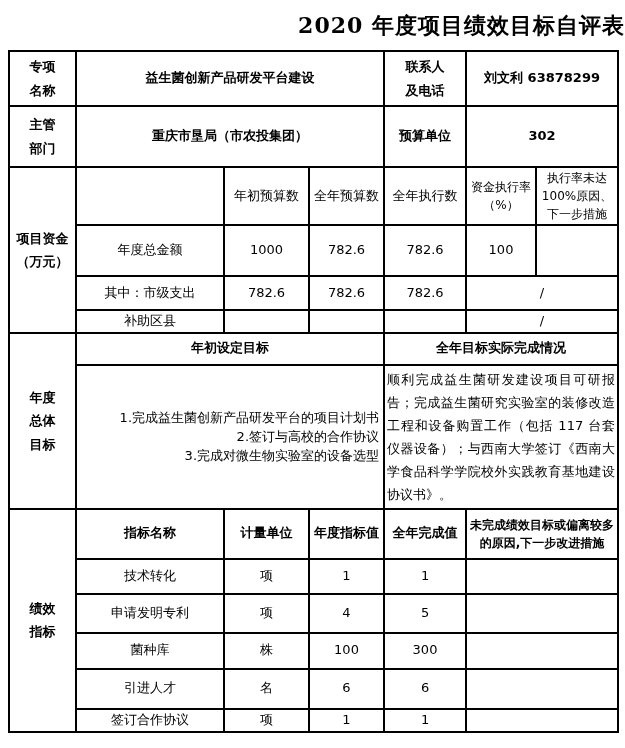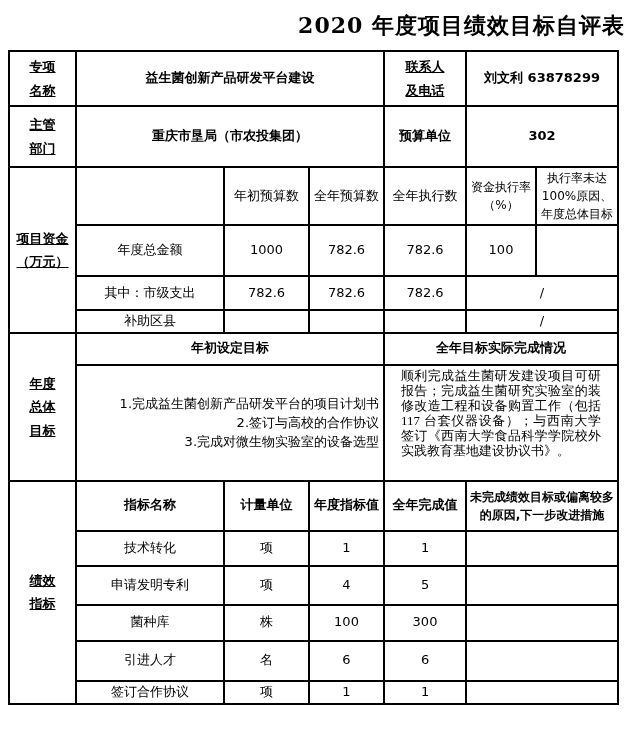--- a/index.html
+++ b/index.html
@@ -27,35 +27,34 @@
     text-align:center;
     vertical-align:middle;
     font-size:13px;
     line-height:1.45;
     padding:1px 2px;
     overflow:hidden;
     word-break:normal;
   }
   .b { font-weight:bold; }
   .sm { font-size:12px; line-height:1.5; }
-  .wrap { display:inline-block; line-height:1.8;text-decoration:underline; }
+  .wrap { display:inline-block; line-height:1.8; }
   .w2 { width:2.4em; }
   .w3 { width:3.3em; }
   .w45 { width:4.4em; }
   .goals-cell {
     text-align:right;
     padding:2px 4px;
     line-height:19px;
   }
   .completion-cell {
     text-align:justify;
     vertical-align:top;
-    padding:2px 16px;
-    line-height:15px;
-    font-family:Liberation Serif, serif;
+    padding:2px 2px;
+    line-height:23px;
   }
 </style>
 </head>
 <body>
 
 <div class="title">2020 年度项目绩效目标自评表</div>
 
 <table class="form">
   <colgroup>
     <col style="width:67px">
@@ -82,21 +81,21 @@
     <td colspan="2" class="b">302</td>
   </tr>
 
   <tr style="height:56px">
     <td class="b" rowspan="4"><span class="wrap w45">项目资金（万元）</span></td>
     <td></td>
     <td>年初预算数</td>
     <td>全年预算数</td>
     <td>全年执行数</td>
     <td class="sm">资金执行率（%）</td>
-    <td class="sm">执行率未达100%原因、年度总体目标</td>
+    <td class="sm">执行率未达100%原因、下一步措施</td>
   </tr>
 
   <tr style="height:51px">
     <td>年度总金额</td>
     <td>1000</td>
     <td>782.6</td>
     <td>782.6</td>
     <td>100</td>
     <td></td>
   </tr>

